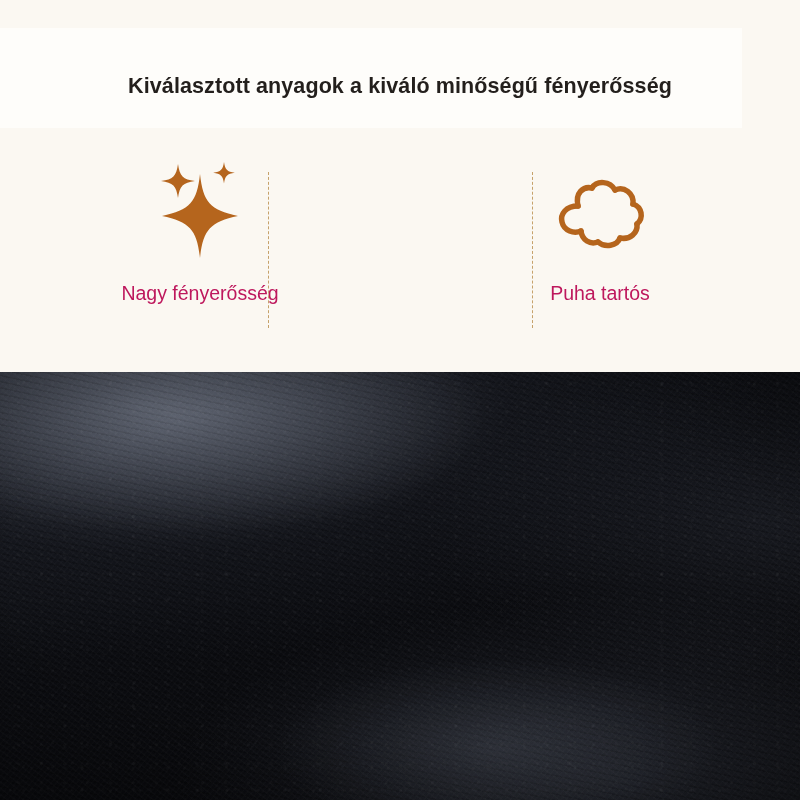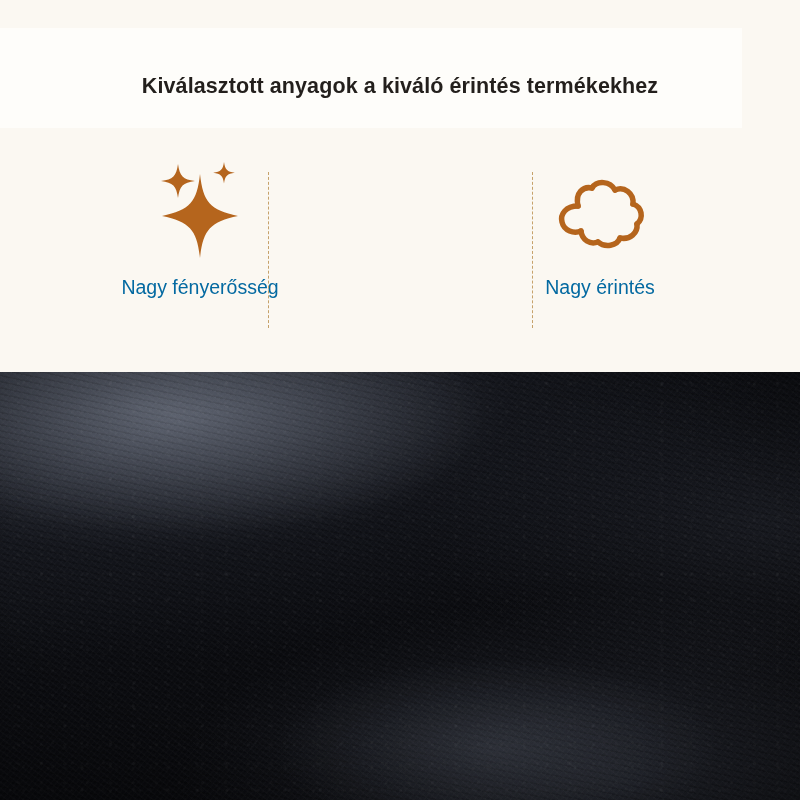--- a/index.html
+++ b/index.html
@@ -65,24 +65,24 @@
     align-items: center;
   }
   .feature .icon-wrap {
     height: 120px;
     display: flex;
     align-items: center;
     justify-content: center;
   }
   .feature .caption {
     font-size: 19.5px;
-    color: #0369a1;
+    color: #be185d;
     text-align: center;
     white-space: nowrap;
-    margin-top: 6px;
+    margin-top: 12px;
   }
   .divider {
     position: absolute;
     top: 22px;
     width: 0;
     height: 156px;
     border-left: 1px dashed #c6a26b;
   }
   .divider.d1 { left: 268px; }
   .divider.d2 { left: 532px; }
@@ -142,21 +142,21 @@
   }
 </style>
 </head>
 <body>
 
 <div class="page">
 
   <section class="info-panel">
 
     <div class="headline-band"></div>
-    <h1 class="headline">Kiválasztott anyagok a kiváló érintés termékekhez</h1>
+    <h1 class="headline">Kiválasztott anyagok a kiváló minőségű fényerősség</h1>
 
     <div class="features">
 
       <div class="feature">
         <div class="icon-wrap">
           <svg width="92" height="104" viewBox="0 0 92 104" aria-hidden="true">
             <path d="M46 16 C49 44, 56 52, 84 58 C56 64, 49 72, 46 100 C43 72, 36 64, 8 58 C36 52, 43 44, 46 16 Z" fill="#b5651d"></path>
             <path d="M24 6 C25.6 18, 29 21.6, 41 23 C29 24.6, 25.6 28, 24 40 C22.4 28, 19 24.6, 7 23 C19 21.6, 22.4 18, 24 6 Z" fill="#b5651d"></path>
             <path d="M70 4 C71 11.5, 73.2 13.8, 80.8 14.8 C73.2 15.8, 71 18, 70 25.6 C69 18, 66.8 15.8, 59.2 14.8 C66.8 13.8, 69 11.5, 70 4 Z" fill="#b5651d"></path>
           </svg>
@@ -172,21 +172,21 @@
               <path d="M33 69 C34 78, 42 83, 50 80"></path>
               <path d="M50 80 C57 86, 69 84, 72 76"></path>
               <path d="M72 76 C82 78, 90 71, 89 62"></path>
               <path d="M89 62 C96 56, 94 45, 85 42"></path>
               <path d="M85 42 C86 31, 76 24, 67 28"></path>
               <path d="M67 28 C62 19, 49 18, 44 26"></path>
               <path d="M44 26 C35 24, 27 31, 30 44"></path>
             </g>
           </svg>
         </div>
-        <div class="caption">Nagy érintés</div>
+        <div class="caption">Puha tartós</div>
       </div>
 
 
       <div class="divider d1"></div>
       <div class="divider d2"></div>
     </div>
   </section>
 
   <section class="photo">
     <div class="base"></div>

